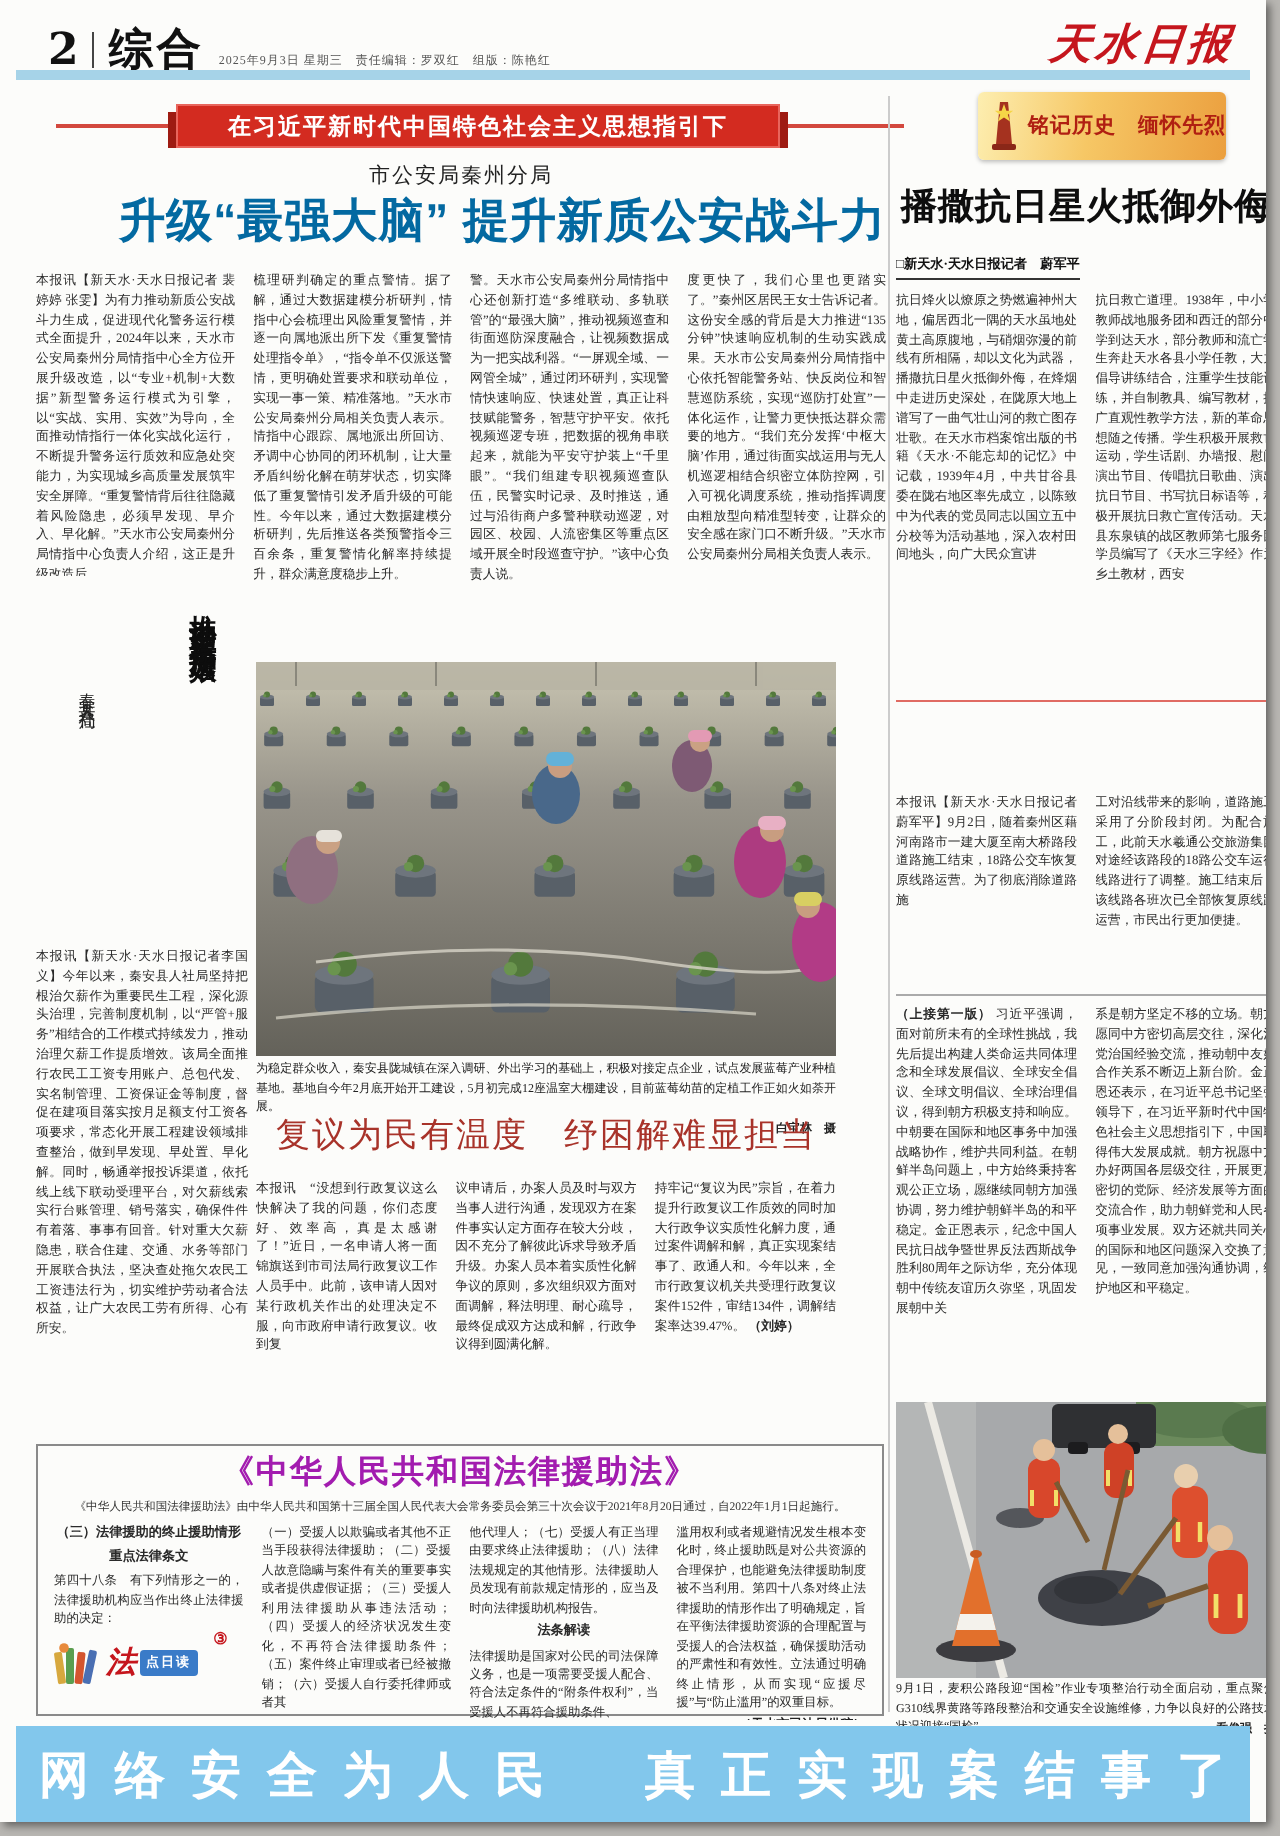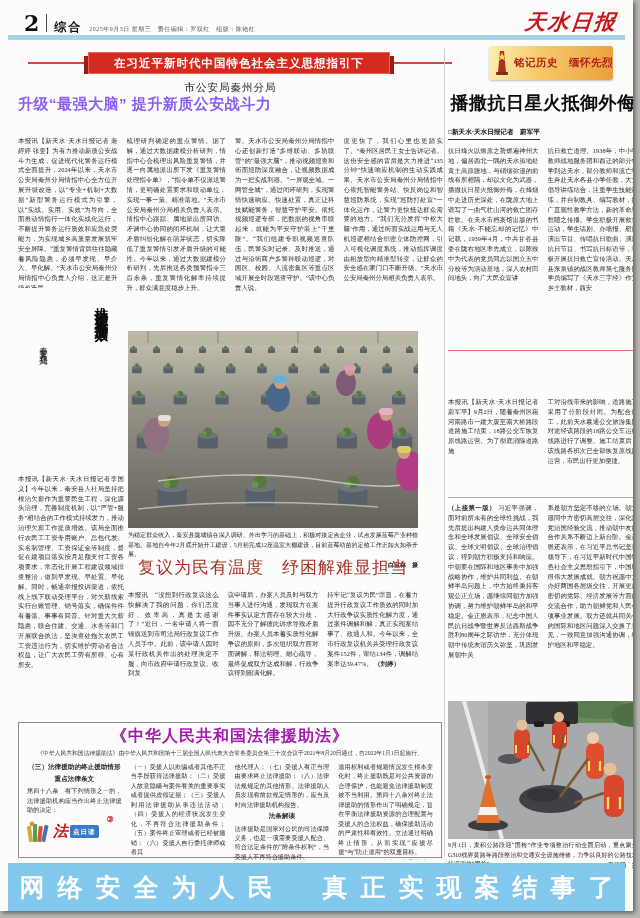--- a/index.html
+++ b/index.html
@@ -3,37 +3,37 @@
 <meta charset="utf-8">
 <style>
   html,body{margin:0;padding:0;}
   body{width:640px;height:918px;background:#b8b6b2;font-family:"Liberation Serif",serif;}
   .page{position:absolute;left:0;top:0;width:633px;height:911px;background:#fcfcfa;overflow:hidden;box-shadow:2px 2px 4px rgba(0,0,0,.45);}
   .abs{position:absolute;}
   
   .hdr-left{left:24px;top:10px;display:flex;align-items:baseline;gap:7px;}
   .pageno{font-size:22px;font-weight:bold;font-family:"DejaVu Serif",serif;color:#111;}
   .hdr-bar{width:1px;height:18px;background:#444;align-self:center;}
-  .section{font-size:12px;font-weight:bold;font-family:"Liberation Sans",sans-serif;color:#111;letter-spacing:2px;}
+  .section{font-size:22px;font-weight:bold;font-family:"Liberation Sans",sans-serif;color:#111;letter-spacing:2px;}
   .dateline{font-size:6px;color:#555;letter-spacing:.5px;}
   .masthead{right:16px;top:8px;font-family:"DejaVu Serif",serif;font-weight:bold;font-style:italic;font-size:21px;color:#c5161d;letter-spacing:2px;transform:skewX(-6deg);}
   .bluerule{left:8px;top:35px;width:617px;height:5px;background:#a6d3e8;}
   
   .ribbon{left:88px;top:52px;width:302px;height:22px;background:#d32b20;display:flex;align-items:center;justify-content:center;box-shadow:inset 0 0 0 1px #e8655c;}
   .ribbon span{color:#fff;font-size:11.5px;font-weight:bold;letter-spacing:1px;font-family:"Liberation Serif",serif;}
   .rib-line{top:62px;height:1.5px;background:#d3483e;}
   .rib-fold{top:56px;width:10px;height:18px;background:#9e1b12;}
   
   .bodytext{font-size:6.4px;line-height:1.53;color:#2a2a2a;text-align:justify;overflow:hidden;}
   .cols{display:flex;gap:9px;}
   .cols>div{flex:1;overflow:hidden;}
   .sign{font-weight:bold;}
   
   .main-kicker{left:18px;top:81px;width:425px;text-align:center;font-size:10.5px;color:#222;letter-spacing:1px;font-family:"Liberation Sans",sans-serif;}
-  .main-headline{left:18px;top:95px;width:425px;text-align:left;font-size:15px;font-weight:bold;font-family:"Liberation Sans",sans-serif;color:#8b5cf6;letter-spacing:.5px;}
+  .main-headline{left:18px;top:95px;width:425px;text-align:right;font-size:23px;font-weight:bold;font-family:"Liberation Sans",sans-serif;color:#0369a1;letter-spacing:.5px;}
   .main-body{left:18px;top:136px;width:425px;align-items:flex-start;}
   .main-body .c1{height:152px;}
   .main-body .c234{height:190px;}
   
   .left-head{left:18px;top:296px;width:106px;height:172px;}
   .v-headline{position:absolute;right:14px;top:0;height:172px;writing-mode:vertical-rl;font-size:13.5px;font-weight:bold;font-family:"Liberation Sans",sans-serif;letter-spacing:2px;color:#0d0d0d;}
   .v-kicker{position:absolute;left:20px;top:44px;writing-mode:vertical-rl;font-size:8.5px;letter-spacing:2px;color:#222;}
   .left-body{left:18px;top:474px;width:106px;height:242px;}
   
   .photo1{left:128px;top:331px;width:290px;height:197px;overflow:hidden;background:#8d8b80;}

